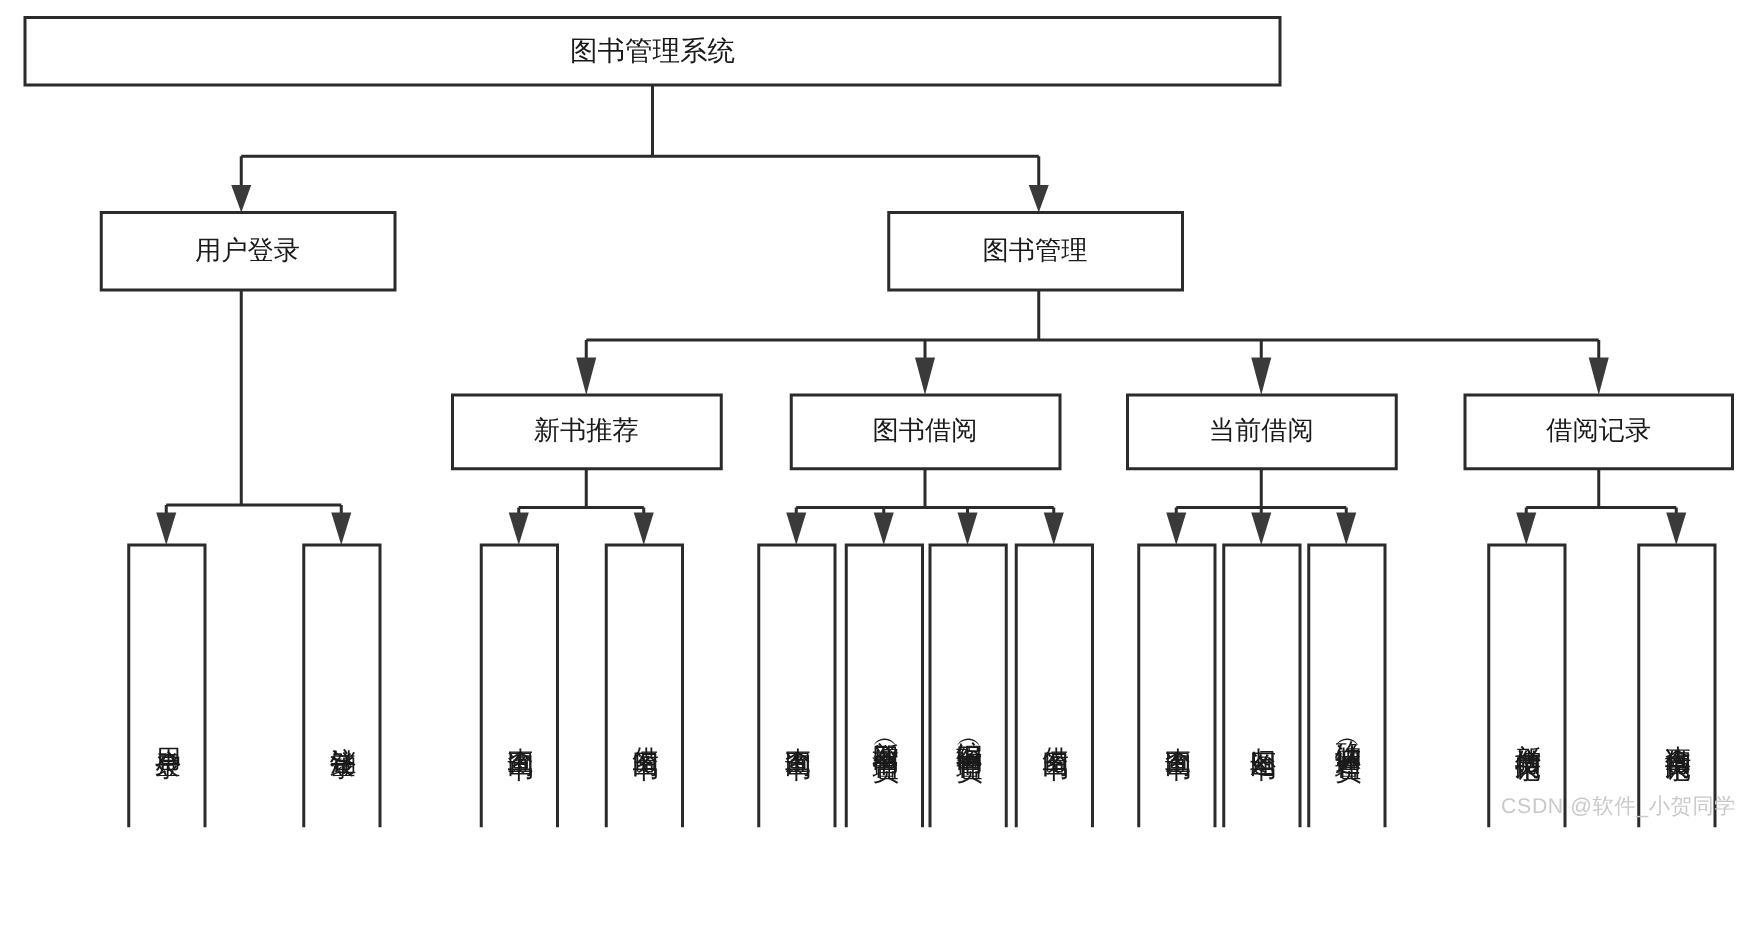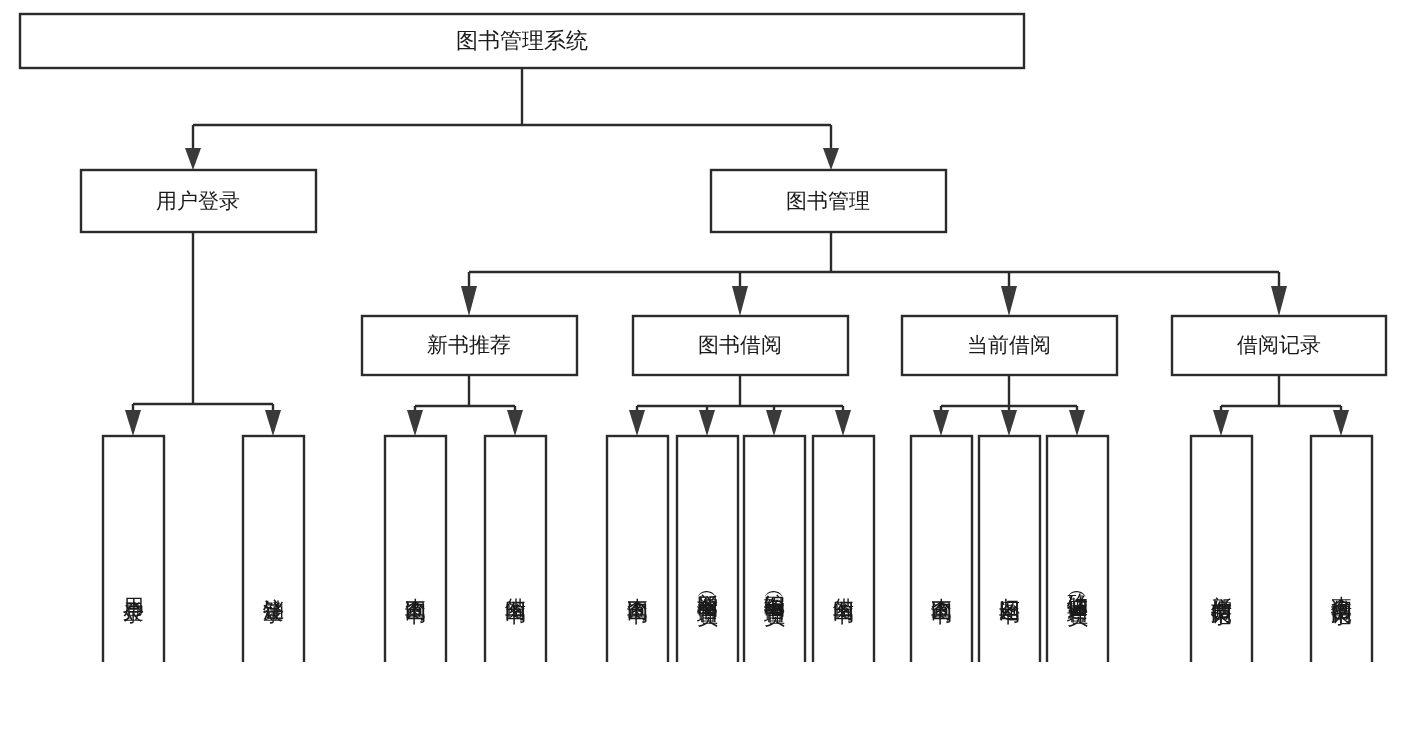--- a/index.html
+++ b/index.html
@@ -229,14 +229,15 @@
     <span class="vlabel-text">确认归还（管理员）</span>
   </div>
 
   <div class="vlabel-wrap" style="left:1191px; top:436px; width:61px; height:297px;">
     <span class="vlabel-text">新增借阅记录</span>
   </div>
   <div class="vlabel-wrap" style="left:1311px; top:436px; width:61px; height:297px;">
     <span class="vlabel-text">查询借阅记录</span>
   </div>
 
+  <div class="watermark">CSDN @软件_小贺同学</div>
 
 </div>
 
 </body></html>

